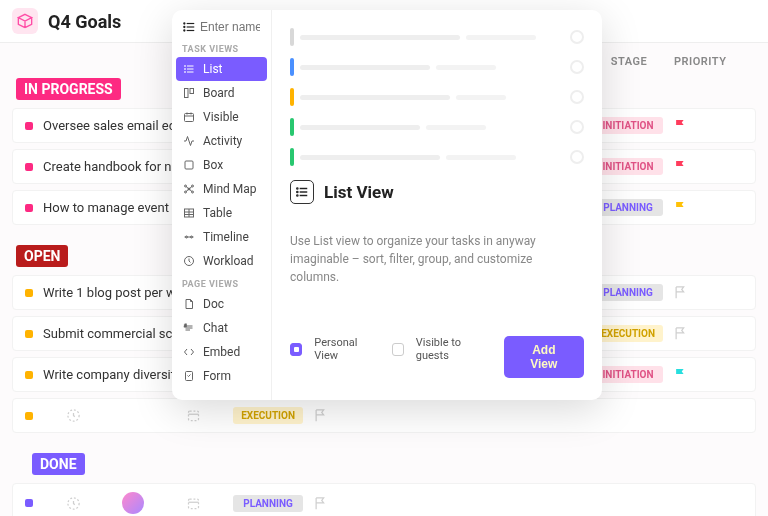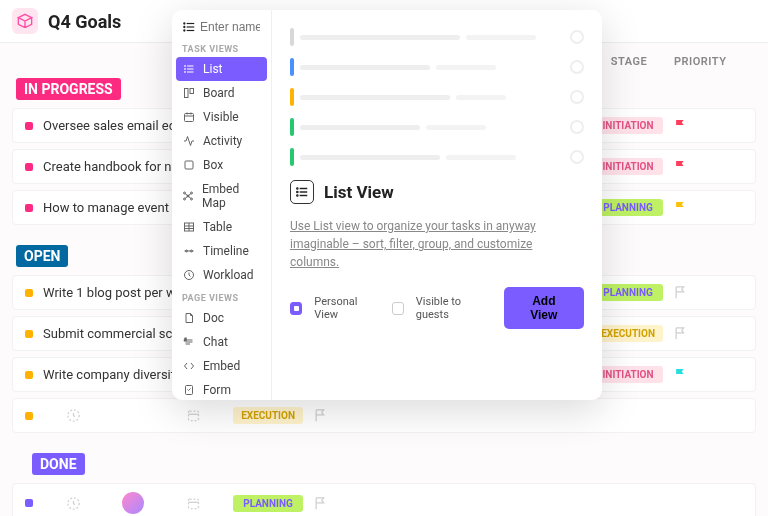--- a/index.html
+++ b/index.html
@@ -20,32 +20,32 @@
 .columns-head { display:flex; padding: 4px 12px; font-size:11px; color:#888; letter-spacing:0.5px; font-weight:600;}
 .col-name { flex: 1; }
 .col-clock { width: 60px; text-align:center;}
 .col-avatar { width: 60px; text-align:center;}
 .col-date { width: 60px; text-align:center;}
 .col-stage { width: 90px; text-align:center;}
 .col-priority { width: 70px; text-align:left;}
 .group { margin-bottom: 14px; }
 .group-badge { display:inline-block; color:#fff; font-size:14px; font-weight:700; padding:3px 8px; border-radius:3px; margin:6px 0 8px 4px;}
 .group-inprogress { background:#fd2a82; }
-.group-open { background:#0369a1; }
+.group-open { background:#b91c1c; }
 .group-done { background:#7a5cff;margin-left:20px; }
 .task-row { display:flex; align-items:center; background:#fff; border:1px solid #f2f2f2; border-radius:4px; padding:8px 12px; margin-bottom:6px;}
 .bullet { width:8px;height:8px;border-radius:2px;margin-right:10px;}
 .b-pink{background:#fd2a82;} .b-orange{background:#ffb300;} .b-purple{background:#7a5cff;}
 .task-name { flex:1; font-size:13px; color:#333; white-space:nowrap; overflow:hidden; text-overflow:ellipsis;}
 .meta-badge { font-size:11px; color:#aaa; margin-left:6px;}
 .icon-cell { width:60px; display:flex; justify-content:center; color:#cfcfcf;}
 .avatar { width:22px;height:22px;border-radius:50%;background:linear-gradient(135deg,#f8c,#a8f);display:inline-block;}
 .stage-pill { font-size:10px; font-weight:700; padding:3px 8px; border-radius:3px; display:inline-block; min-width:70px;text-align:center;}
 .stage-initiation { background:#ffe1e9; color:#e05285;}
-.stage-planning { background:#bef264; color:#7a5cff;text-align:center;}
+.stage-planning { background:#e5e5e5; color:#7a5cff;text-align:center;}
 .stage-execution { background:#fff3cc; color:#d1a200;text-align:right;}
 .priority-flag { font-size:14px;}
 .flag-red{color:#ff3b5c;} .flag-yellow{color:#ffc107;} .flag-cyan{color:#27dede;} .flag-grey{color:#d0d0d0;}
 svg{display:block;}
 
 .popover {
   position:absolute; top:10px; left:172px; width:430px; height:390px;
   background:#fff; border-radius:10px; box-shadow:0 10px 40px rgba(0,0,0,0.15);
   display:flex; z-index:10;
 }
@@ -57,30 +57,30 @@
 .dd-item .dd-icon{width:14px;height:14px;display:flex;align-items:center;justify-content:center;color:#666;}
 .dd-item.active { background:#7a5cff; color:#fff; border-radius:4px; margin:0 4px; padding:5px 6px;}
 .dd-item.active .dd-icon{color:#fff;}
 .detail { flex:1; padding:18px; }
 .preview-list { margin-bottom:22px; height: 130px;}
 .preview-row { display:flex; align-items:center; gap:6px; margin-bottom:12px;}
 .preview-row .c1{width:4px;height:18px;border-radius:2px;}
 .preview-row .bar1{height:5px;background:#eee;border-radius:3px;}
 .preview-row .bar2{height:5px;background:#f3f3f3;border-radius:3px;}
 .preview-row .circ{width:14px;height:14px;border:2px solid #eee;border-radius:50%;margin-left:auto;}
-.detail-title-row{display:flex;align-items:center;gap:10px;margin-bottom:13px;}
+.detail-title-row{display:flex;align-items:center;gap:10px;margin-bottom:28px;}
 .detail-icon{width:24px;height:24px;border:1.5px solid #333;border-radius:5px;display:flex;align-items:center;justify-content:center;}
 .detail-title{font-size:17px;font-weight:700;}
-.detail-desc{font-size:12px;color:#888;line-height:1.5;margin-bottom:16px;text-decoration:underline;}
+.detail-desc{font-size:12px;color:#888;line-height:1.5;margin-bottom:34px;}
 .detail-foot{display:flex;align-items:center;gap:12px;}
 .chk{width:13px;height:13px;border-radius:3px;border:1.5px solid #ccc;display:inline-flex;align-items:center;justify-content:center;}
 .chk.on{background:#7a5cff;border-color:#7a5cff;}
 .chk.on::after{content:"";width:5px;height:5px;background:#fff;border-radius:1px;}
 .chk-label{font-size:11px;color:#555;}
-.add-view-btn{margin-left:auto;background:#7a5cff;color:#000000;border:none;padding:7px 15px;border-radius:5px;font-size:12px;font-weight:600;cursor:pointer;}
+.add-view-btn{margin-left:auto;background:#7a5cff;color:#fef9c3;border:none;padding:7px 15px;border-radius:5px;font-size:12px;font-weight:600;cursor:pointer;margin-top:16px;}
 </style>
 </head>
 <body>
 
 <div class="header">
   <div class="app-logo">
     <svg width="16" height="16" viewBox="0 0 24 24" fill="none" stroke="currentColor" stroke-width="2">
         <path d="M12 2 L22 7 L12 12 L2 7 Z M2 7 v10 l10 5 M22 7 v10 l-10 5 M12 12 v10"></path>
       </svg>
   </div>
@@ -352,21 +352,21 @@
               <circle cx="5" cy="6" r="2"></circle>
               <circle cx="19" cy="6" r="2"></circle>
               <circle cx="5" cy="18" r="2"></circle>
               <circle cx="19" cy="18" r="2"></circle>
               <line x1="12" y1="12" x2="5" y2="6"></line>
               <line x1="12" y1="12" x2="19" y2="6"></line>
               <line x1="12" y1="12" x2="5" y2="18"></line>
               <line x1="12" y1="12" x2="19" y2="18"></line>
             </svg>
           </span>
-          <span>Embed Map</span>
+          <span>Mind Map</span>
         </div>
         <div class="dd-item">
           <span class="dd-icon">
             <svg width="12" height="12" viewBox="0 0 24 24" fill="none" stroke="currentColor" stroke-width="2">
               <rect x="3" y="4" width="18" height="16"></rect>
               <line x1="3" y1="10" x2="21" y2="10"></line>
               <line x1="3" y1="15" x2="21" y2="15"></line>
               <line x1="12" y1="4" x2="12" y2="20"></line>
             </svg>
           </span>

